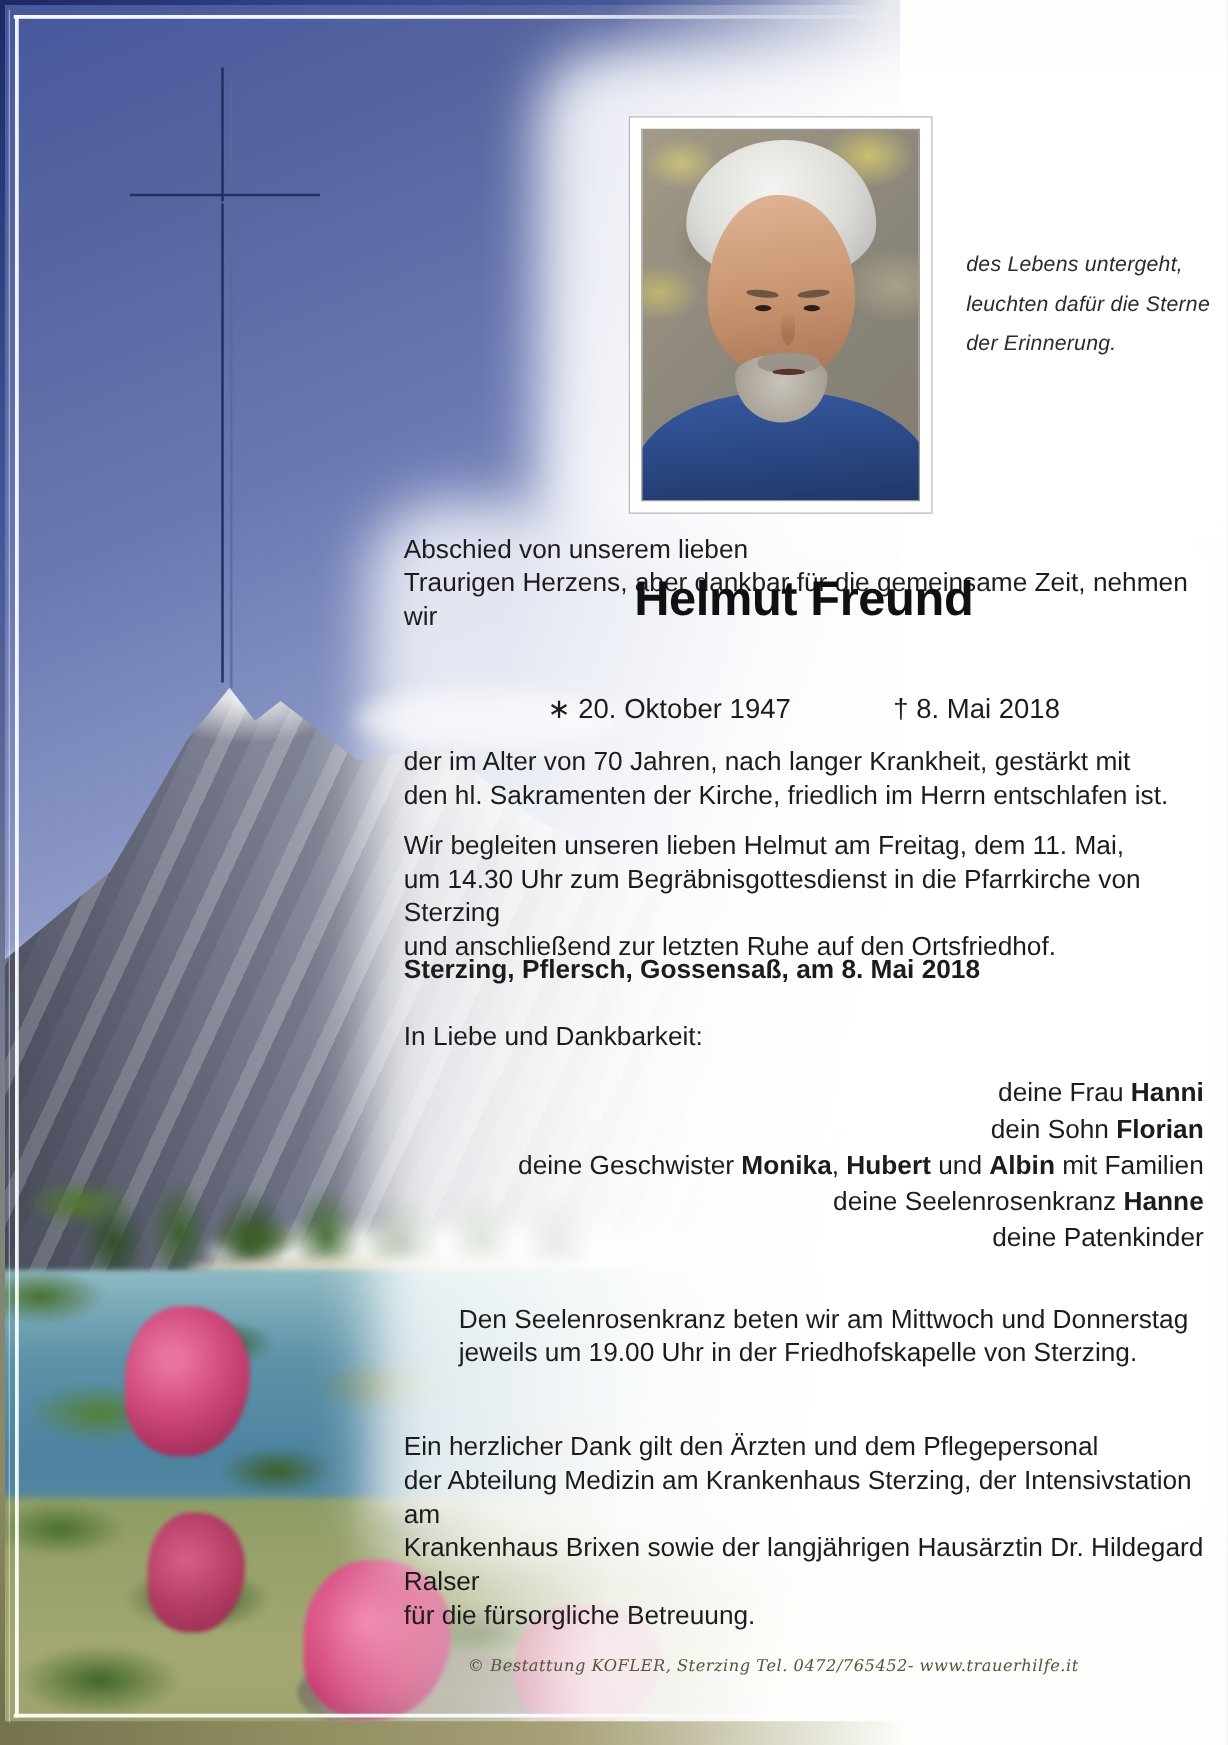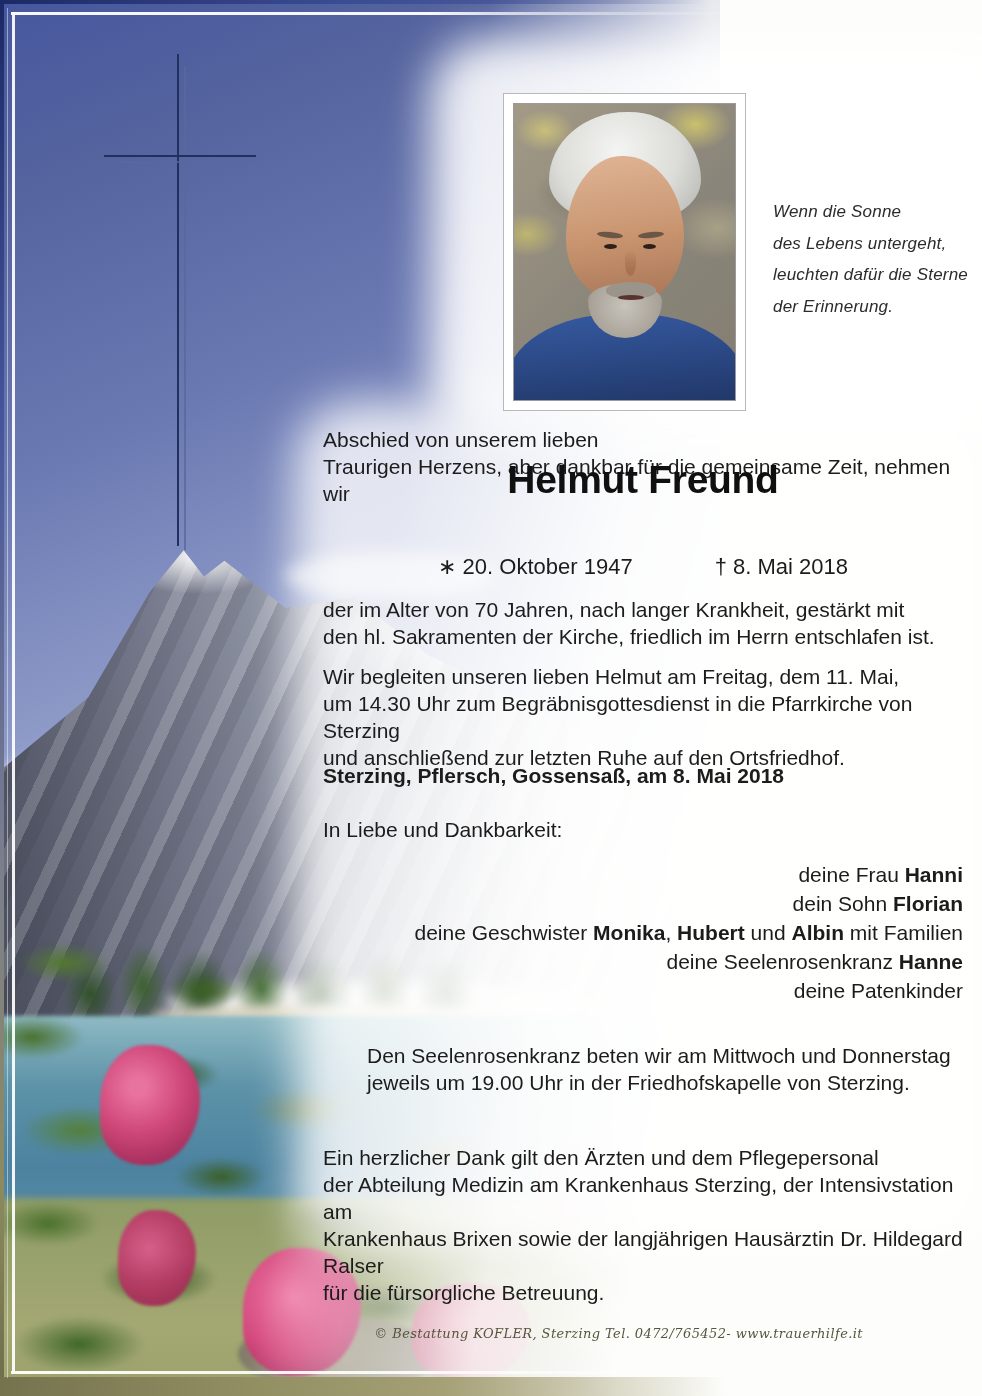--- a/index.html
+++ b/index.html
@@ -229,21 +229,20 @@
       <div class="p-eye-l"></div>
       <div class="p-eye-r"></div>
       <div class="p-nose"></div>
       <div class="p-beard"></div>
       <div class="p-mustache"></div>
       <div class="p-mouth"></div>
     </div>
   </div>
 
   <div class="abs poem">
-    <div>Wenn die Sonne</div>
     <div>des Lebens untergeht,</div>
     <div>leuchten dafür die Sterne</div>
     <div>der Erinnerung.</div>
   </div>
 
   <div class="abs col intro">
     <div>Abschied von unserem lieben</div>
     <div>Traurigen Herzens, aber dankbar für die gemeinsame Zeit, nehmen wir</div>
   </div>
 

